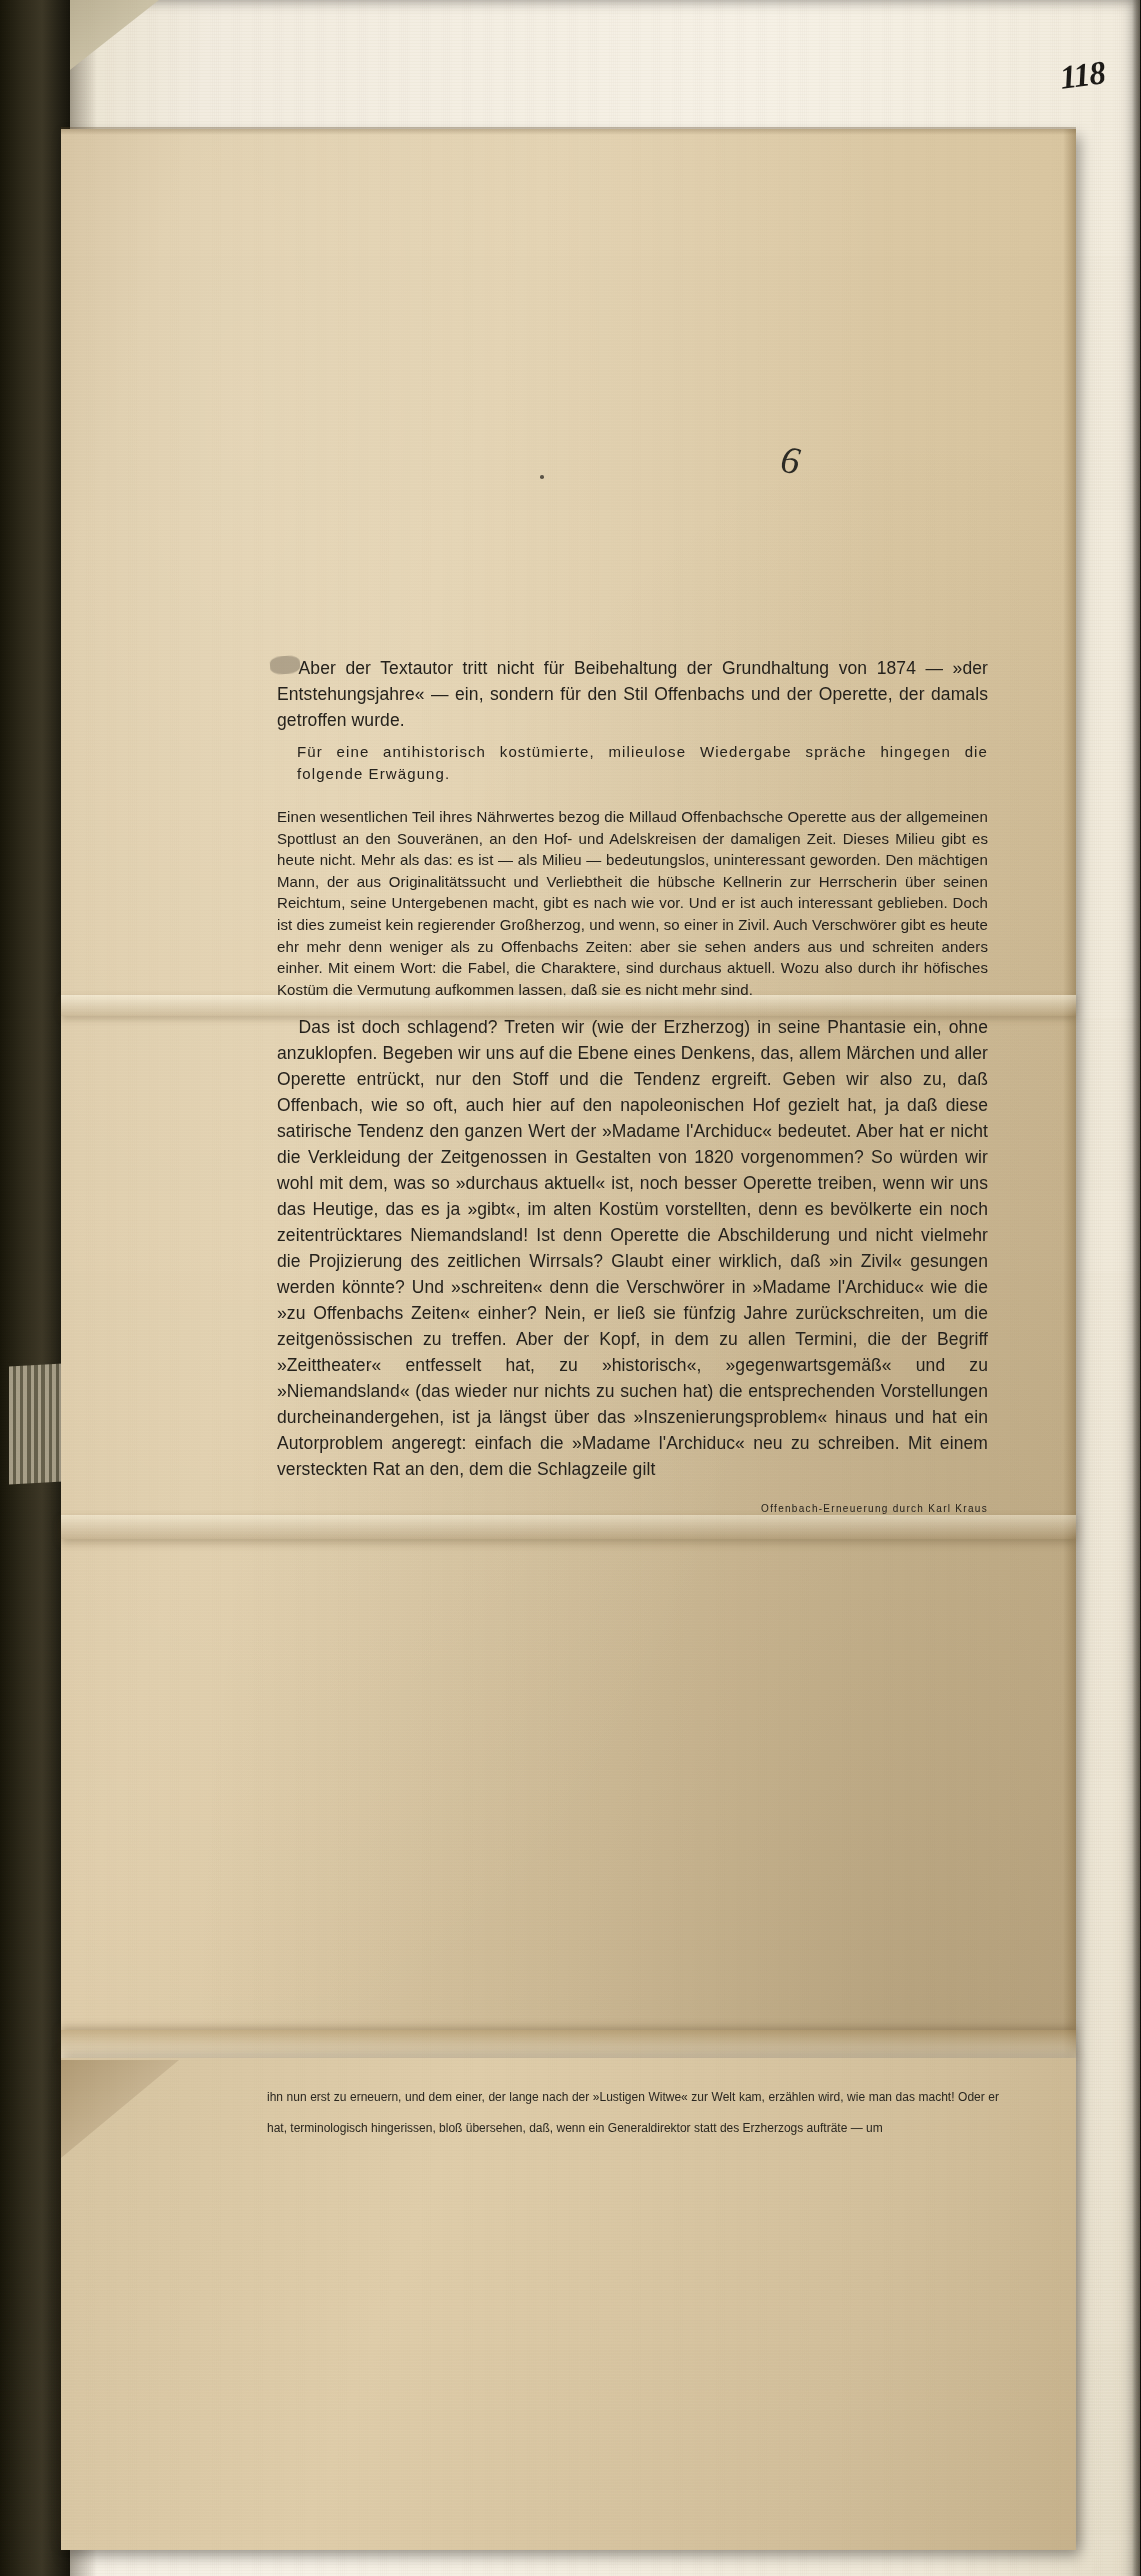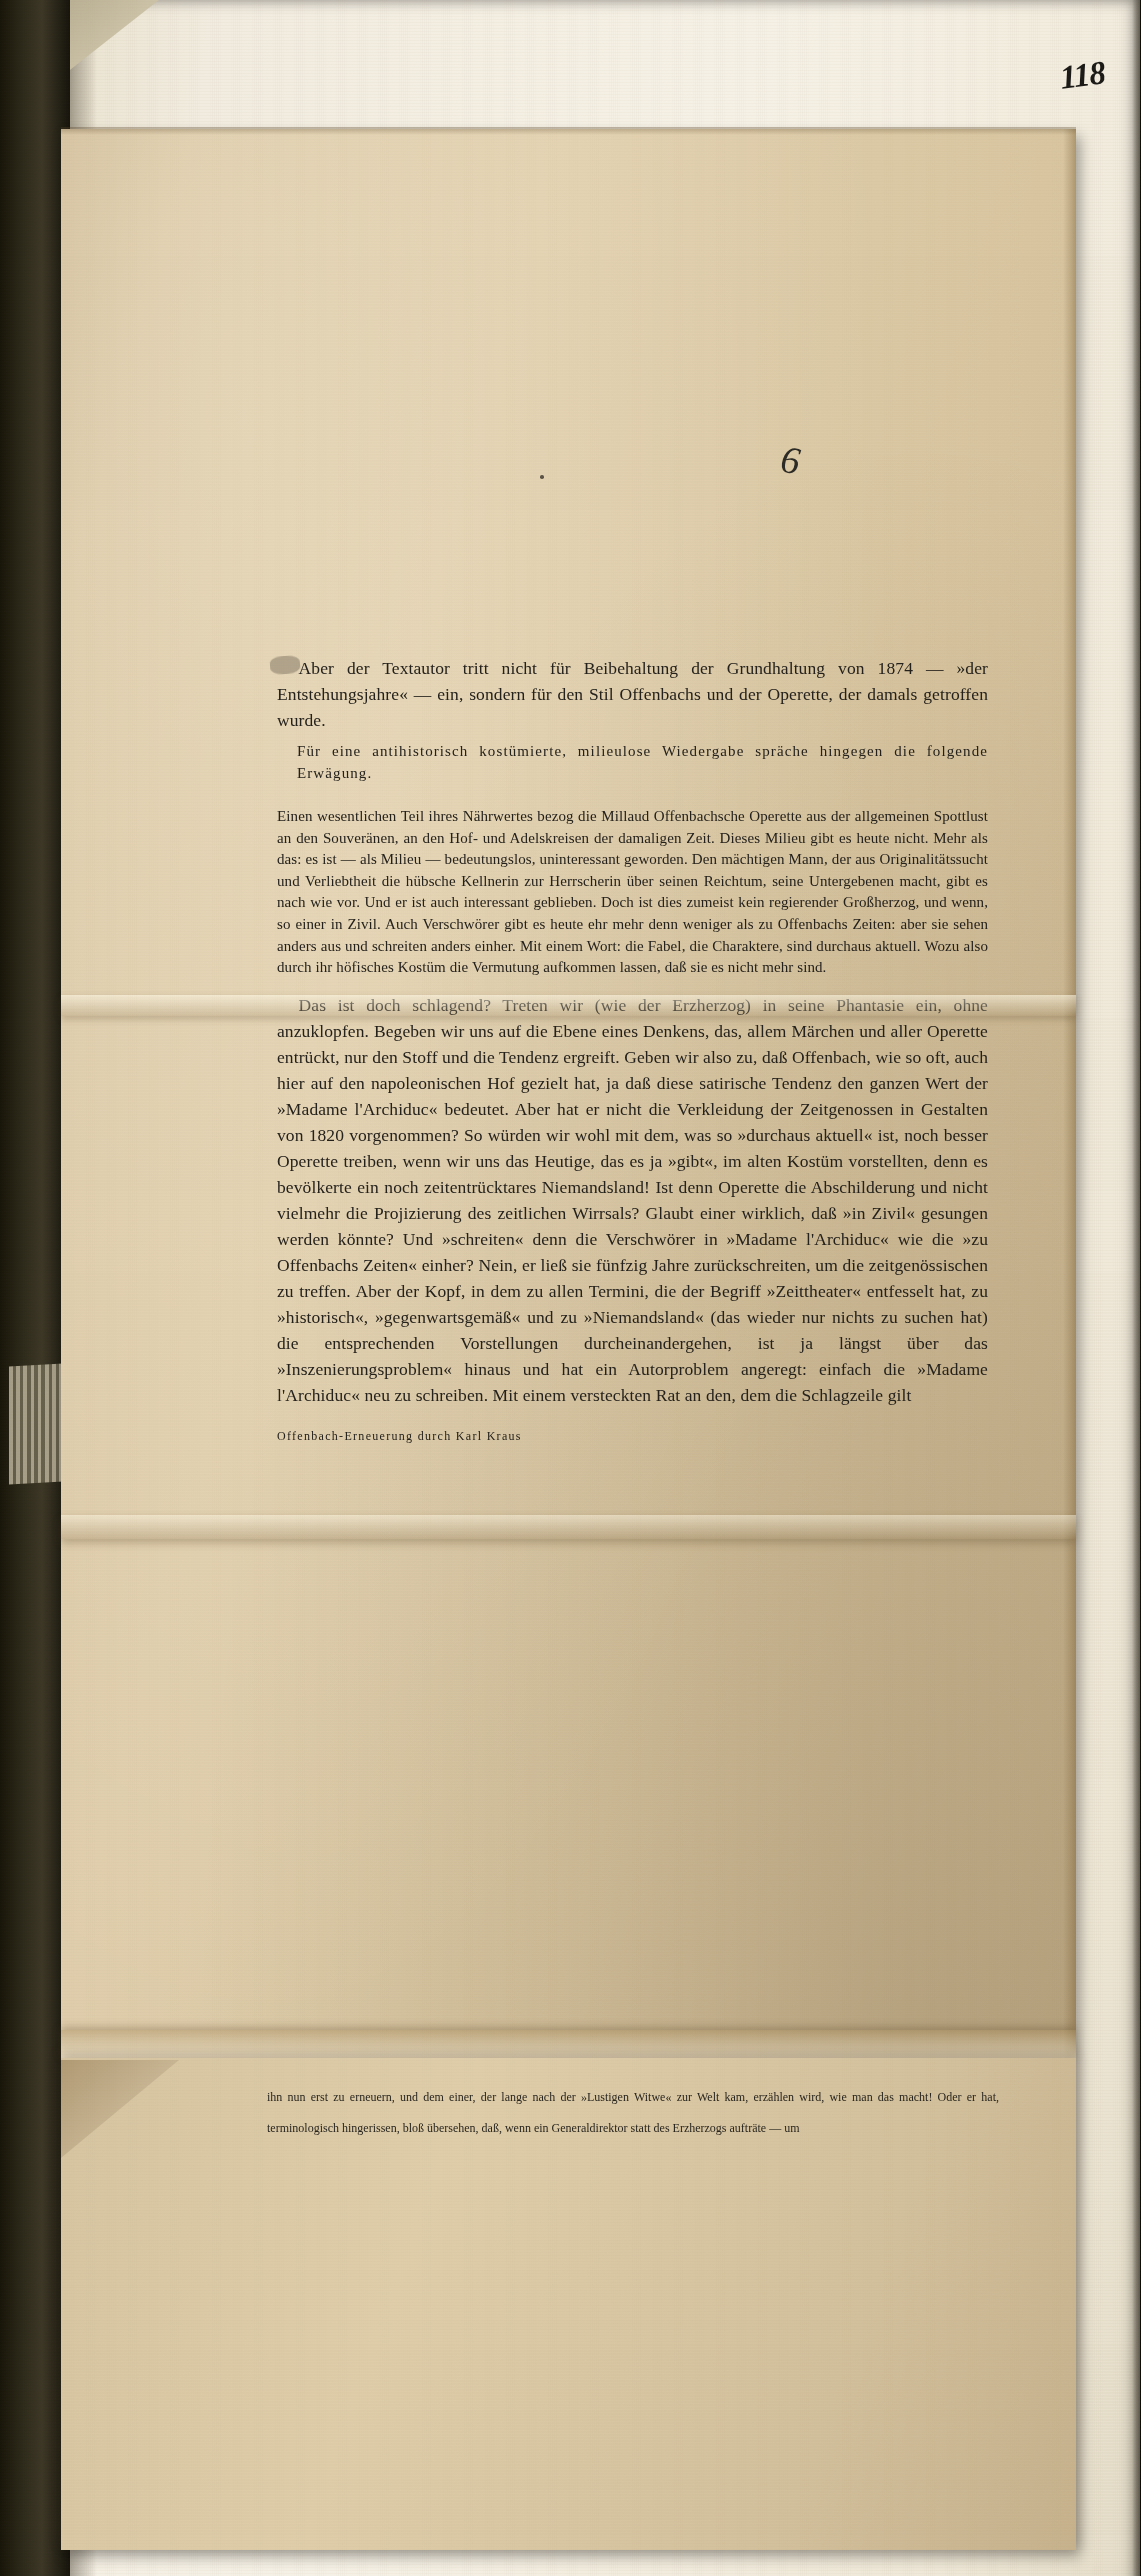--- a/index.html
+++ b/index.html
@@ -206,43 +206,43 @@
   
   .col {
     position: absolute;
     left: 216px;
     top: 526px;
     width: 711px;
     color: #24211c;
   }
   p {
     margin: 0 0 0 0;
-    font-family: Liberation Serif, serif;
+    font-family: Liberation Sans, sans-serif;
     text-align: justify;
   }
   .p-main {
     font-size: 17.5px;
     line-height: 26px;
     letter-spacing: 0.1px;
   }
   .p-small {
     font-size: 15px;
     line-height: 21.6px;
     letter-spacing: 0.1px;
   }
   .gap-md { height: 13.4px; }
   .gap-sm { height: 8.2px; }
   .indent { text-indent: 21.6px; }
   .sp2 { letter-spacing: 1.1px; margin-left: 20px; }
 
   .subhead {
-    font-size: 12px;
+    font-size: 10px;
     line-height: 24px;
     letter-spacing: 1.3px;
-    text-align: left;
+    text-align: right;
     margin-top: 15.5px;
   }
 
   .tail {
     position: absolute;
     left: 206px;
     top: 1953px;
     width: 732px;
     color: #29261f;
   }

